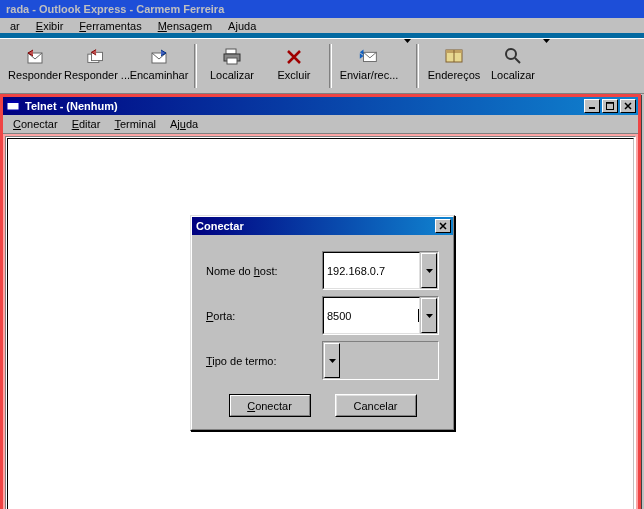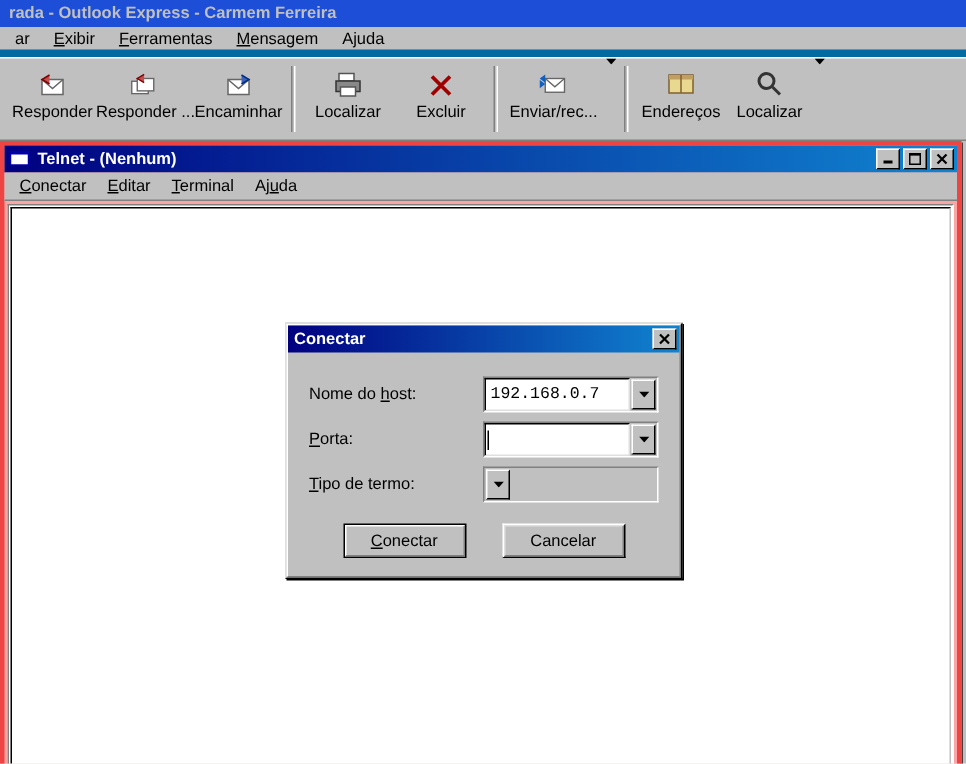--- a/index.html
+++ b/index.html
@@ -36,21 +36,21 @@
 
   
   .dialog { position:absolute; left:190px; top:215px; width:265px; background:#c0c0c0; border:1px solid #dfdfdf; border-right-color:#000; border-bottom-color:#000; box-shadow:1px 1px 0 #000;}
   .dialog-inner { border:1px solid #fff; border-right-color:#808080; border-bottom-color:#808080;}
   .dlg-title { height:18px; background:linear-gradient(to right,#000080,#1084d0); color:#fff; display:flex; align-items:center; font-weight:bold; padding-left:4px;}
   .dlg-title .t { flex:1; }
   .dlg-body { padding:16px 14px 12px 14px; }
   .row { display:flex; align-items:center; margin-bottom:6px; }
   .row .lab { width:116px; color:#000; }
   .row .lab u { text-decoration:underline;}
-  .combo { flex:1; display:flex; height:24px; border:1px solid #808080; border-right-color:#fff; border-bottom-color:#fff;font-family:Liberation Mono, monospace;}
+  .combo { flex:1; display:flex; height:39px; border:1px solid #808080; border-right-color:#fff; border-bottom-color:#fff;}
   .combo-in { flex:1; border:1px solid #000; border-right-color:#dfdfdf; border-bottom-color:#dfdfdf; background:#fff; display:flex; align-items:center;}
   .combo-in input { border:0; outline:0; width:100%; height:100%; font:inherit; padding:0 3px; background:transparent;}
   .combo-btn { width:16px; background:#c0c0c0; display:flex; align-items:center; justify-content:center; border:1px solid #fff; border-right-color:#000; border-bottom-color:#000; margin:1px;}
   .text-caret { border-right:1px solid #000; height:13px; margin-left:1px; }
 
   .dlg-buttons { display:flex; justify-content:center; gap:24px; margin-top:14px;}
   .push { width:82px; height:23px; background:#c0c0c0; cursor:default; display:flex; align-items:center; justify-content:center; }
   .push.default { border:1px solid #000; }
   .push-inner { width:100%; height:100%; border:1px solid #fff; border-right-color:#808080; border-bottom-color:#808080; display:flex; align-items:center; justify-content:center; }
   .push.default .push-inner{ border:1px solid #fff; border-right-color:#808080; border-bottom-color:#808080; }
@@ -238,20 +238,21 @@
               <svg width="7" height="4" viewBox="0 0 7 4">
                 <path d="M0 0 L7 0 L3.5 4 Z" fill="#000"></path>
               </svg>
             </div>
       </div>
     </div>
     <div class="row">
       <span class="lab"><u>P</u>orta:</span>
       <div class="combo">
         <div class="combo-in">
+              <input value="8500" style="">
               <span class="text-caret"></span>
             </div>
         <div class="combo-btn">
               <svg width="7" height="4" viewBox="0 0 7 4">
                 <path d="M0 0 L7 0 L3.5 4 Z" fill="#000"></path>
               </svg>
             </div>
       </div>
     </div>
     <div class="row">

